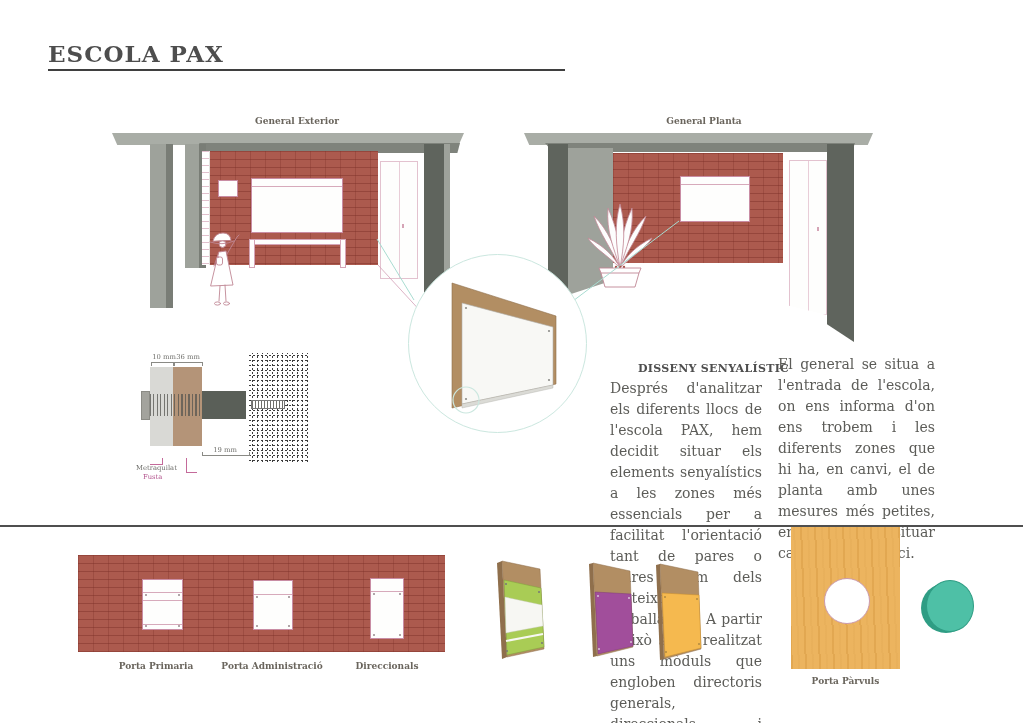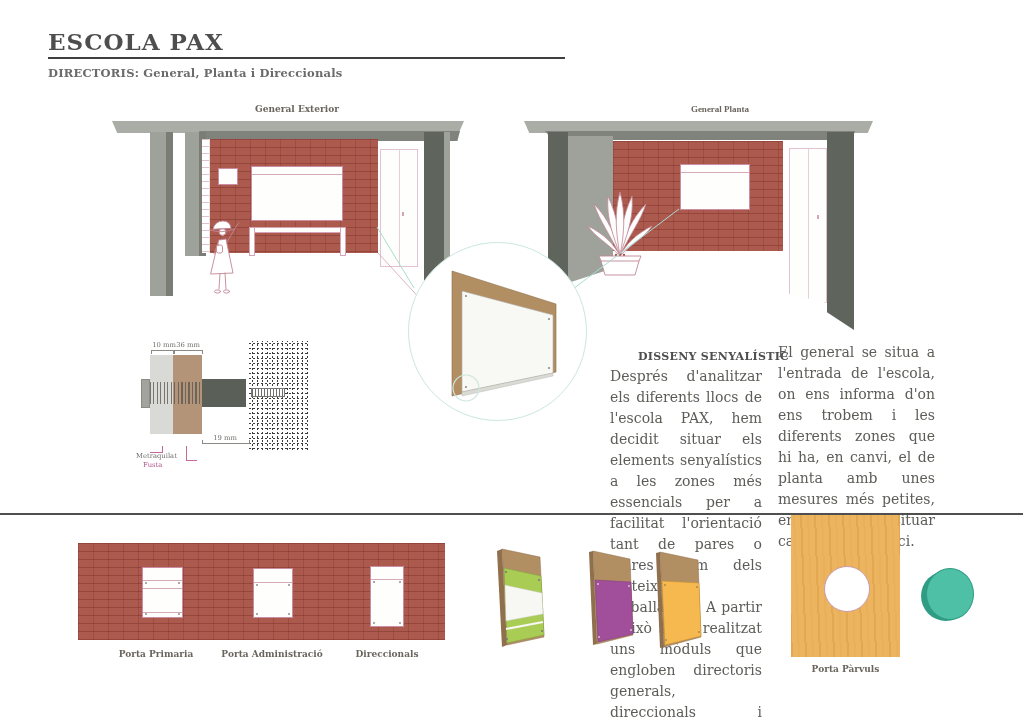--- a/index.html
+++ b/index.html
@@ -1,16 +1,16 @@
 <!DOCTYPE html>
 <html style="--brick: #AC5A4E; --roof_light: #A9ADA6; --roof_dark: #7F837C; --pillar: #9EA29B; --pillar_shade: #797D76; --wall_dark: #5F645D; --wood: #B28E63; --wood_edge: #8F6F4C; --wood_light: #ECB45F; --green: #A9CC55; --purple: #A14E9B; --orange: #F5B94F; --teal: #4EC0A6; --teal_shade: #2F9D84; --pink_outline: #C98DA4; --teal_line: #A8DCD1; --circle_border: #CBE7DF; --text_dark: #4E4E4E; --text_body: #5C5C58; --label: #6A655D; --fusta_label: #B3538D;"><head>
 <meta charset="utf-8">
 <style>
   html,body{margin:0;padding:0;background:#fff;width:1023px;height:723px;overflow:hidden;}
-  .canvas{position:relative;width:1023px;height:646px;background:#ffffff;font-family:"DejaVu Serif",serif;}
+  .canvas{position:relative;width:1023px;height:646px;background:#ffffff;font-family:"DejaVu Serif",serif;margin-top:12px;}
   .abs{position:absolute;}
 
   
   .title{font-size:23px;font-weight:bold;letter-spacing:1px;color:var(--text_dark,#4E4E4E);margin:0;}
   .title-rule{height:2px;background:#3F3F3F;}
   .subtitle{font-size:11.5px;font-weight:bold;color:#6B6B6B;margin:0;letter-spacing:.2px;}
   .fig-label{font-size:9px;font-weight:bold;color:var(--label,#6A655D);text-align:center;}
   .body-head{font-size:11px;font-weight:bold;color:var(--text_dark,#4E4E4E);letter-spacing:.3px;}
   .body-text{font-size:14px;line-height:1.5;text-align:justify;color:var(--text_body,#5C5C58);}
   .dim-label{font-size:6.8px;color:#6E6E6A;text-align:center;}
@@ -61,24 +61,23 @@
   .hole{border-radius:50%;background:#fff;border:1px solid #CB9AAE;box-sizing:border-box;}
   .disc{border-radius:50%;}
 </style>
 </head>
 <body>
 
 <div class="canvas">
 
   <h1 class="abs title" style="left:48px;top:28px;">ESCOLA PAX</h1>
   <div class="abs title-rule" style="left:48px;top:57px;width:517px;"></div>
-  <h2 class="abs subtitle" style="left:48px;top:66px;">DIRECTORIS: General, Planta i Direccionals</h2>
 
   <div class="abs fig-label" style="left:197px;top:104px;width:200px;">General Exterior</div>
-  <div class="abs fig-label" style="left:620px;top:104px;width:200px;font-family:Liberation Serif, serif;">General Planta</div>
+  <div class="abs fig-label" style="left:604px;top:104px;width:200px;">General Planta</div>
 
   <div class="abs roof-light" style="left:112px;top:121px;width:352px;height:12px;"></div>
   <div class="abs roof-dark" style="left:199px;top:131px;width:261px;height:10px;"></div>
   <div class="abs pillar" style="left:150px;top:132px;width:23px;height:164px;">
       <span class="shade"></span>
     </div>
   <div class="abs pillar" style="left:185px;top:132px;width:21px;height:124px;">
       <span class="shade"></span>
     </div>
   <div class="abs brick" style="left:205px;top:139px;width:173px;height:114px;"></div>

